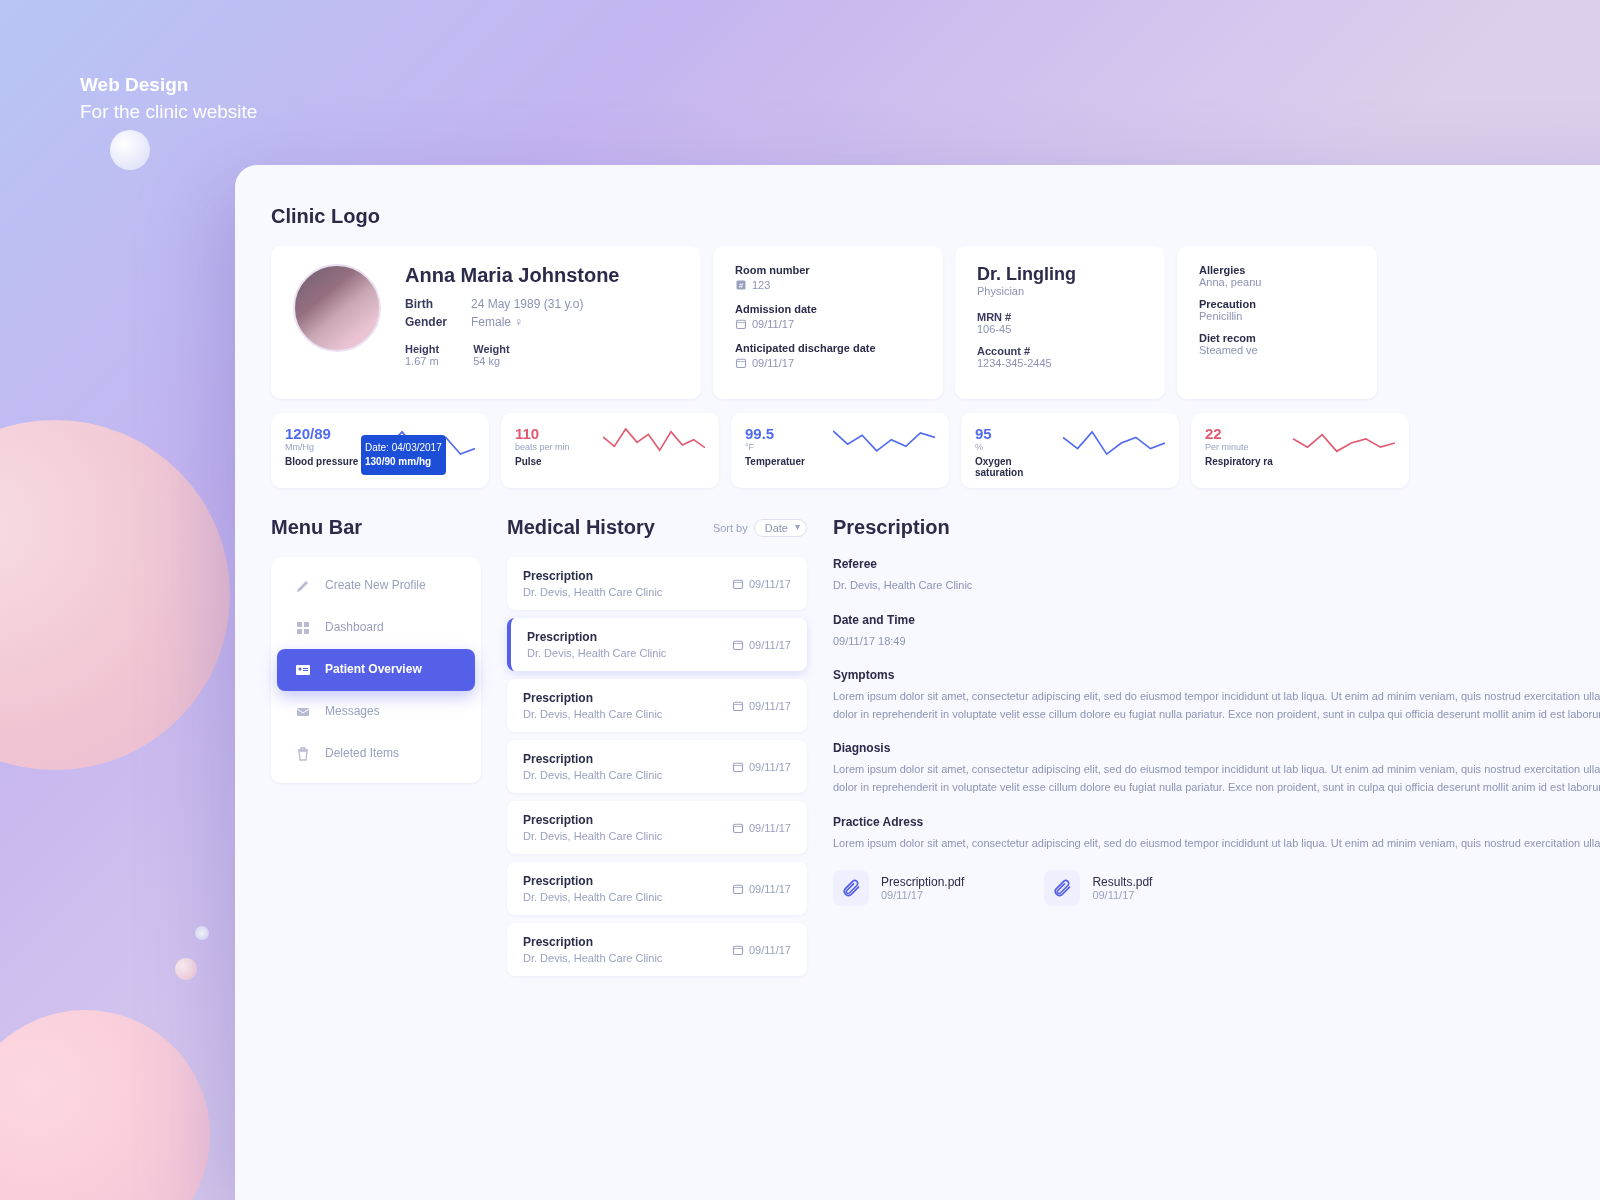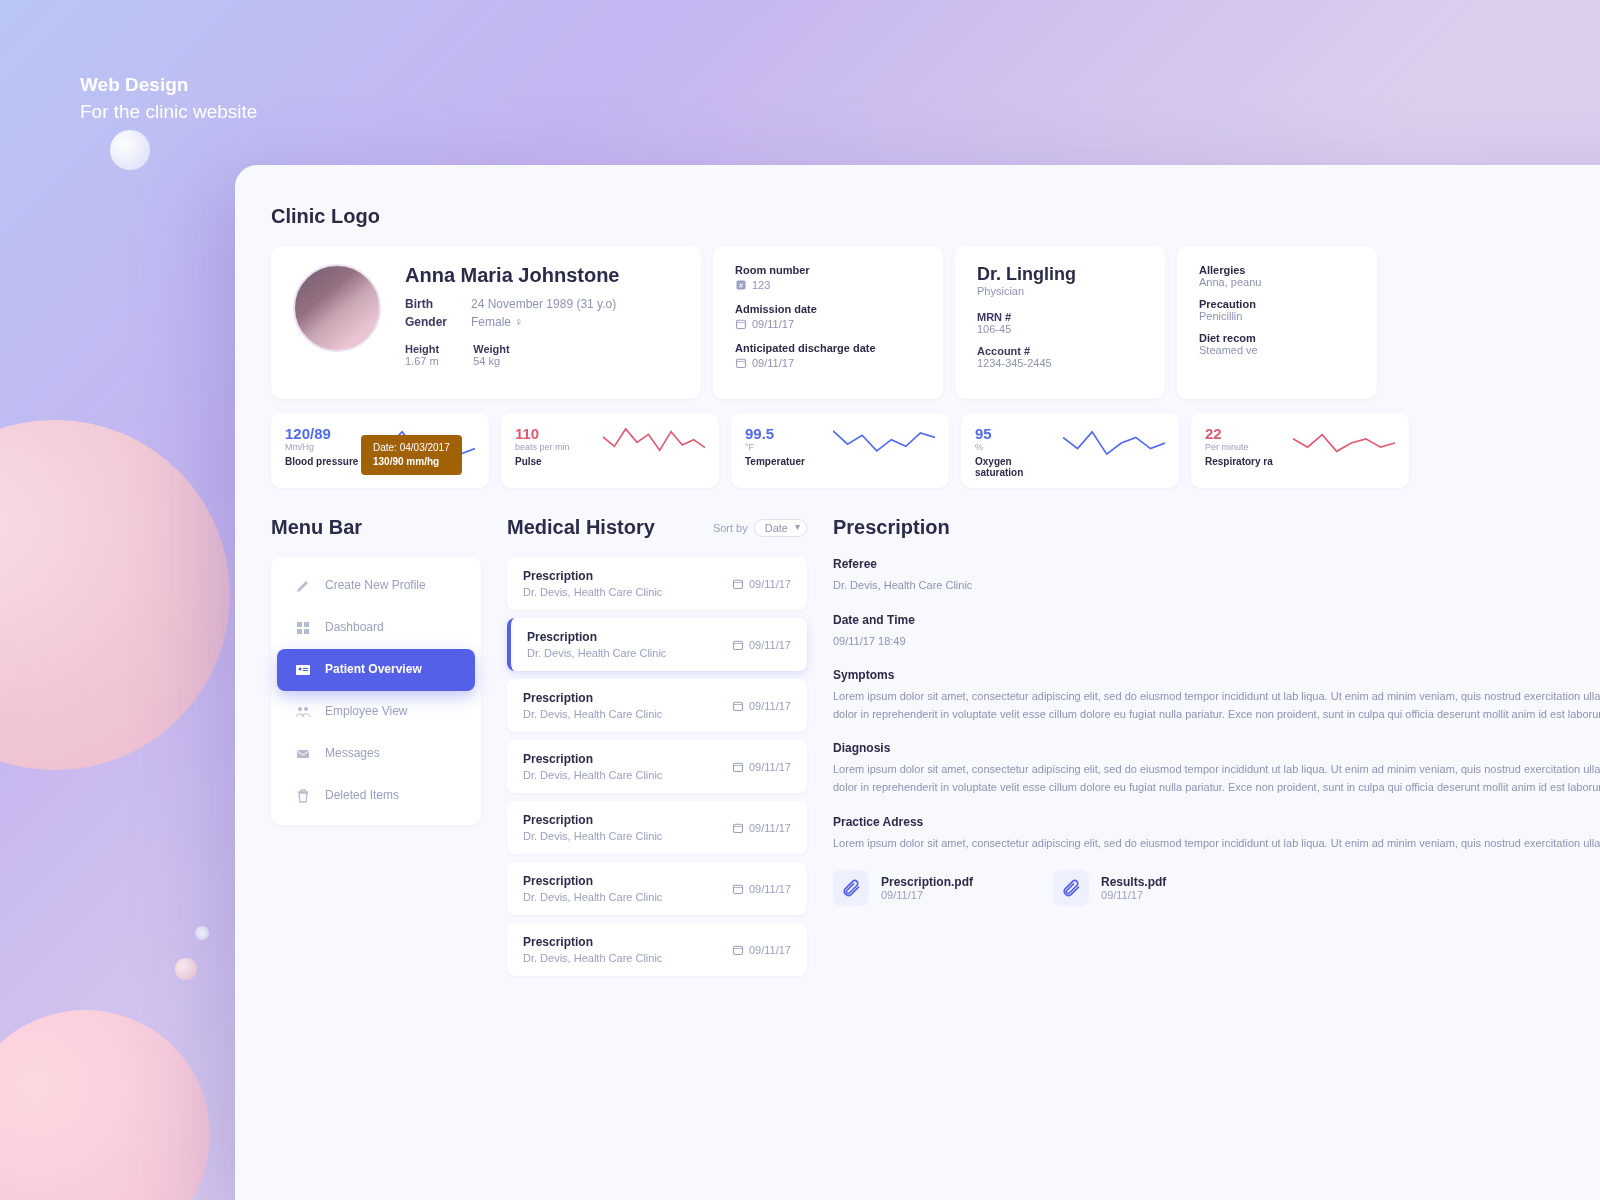--- a/index.html
+++ b/index.html
@@ -59,21 +59,21 @@
 .allergy-card { width: 200px; }
 
 .vitals-row { display: flex; gap: 12px; margin-top: 14px; }
 .vital { background:#fff; border-radius:10px; padding: 12px 14px 10px; width: 218px; position: relative; box-shadow: 0 1px 3px rgba(50,50,120,.06); display:flex; gap:10px;}
 .vital .num { font-size: 15px; font-weight: 700; color: #516bf0; }
 .vital.red .num { color: #e15a72; }
 .vital .unit { font-size: 9px; color: #9aa0c0; }
 .vital .nm { font-size: 10px; font-weight: 700; color: #2b2b4a; margin-top: 4px; }
 .vital-left { width: 78px; flex:none;}
 .spark { flex: 1; height: 36px; }
-.tooltip { position:absolute; top:22px; left:90px; background:#a16207; color:#fff; font-size:10px; padding:6px 12px; border-radius:4px; line-height:1.4; z-index:3;}
+.tooltip { position:absolute; top:22px; left:90px; background:#1d4ed8; color:#fff; font-size:10px; padding:6px 4px; border-radius:4px; line-height:1.4; z-index:3;}
 
 .content-row { display: flex; gap: 26px; margin-top: 28px; }
 .col-title { font-size: 20px; font-weight: 700; color: #2b2b4a; margin-bottom: 18px; }
 .menu-col { width: 210px; }
 .menu-card { background:#fff; border-radius:10px; padding: 8px 0; box-shadow: 0 1px 3px rgba(50,50,120,.06);}
 .menu-item { display:flex; align-items:flex-start; gap:14px; padding: 13px 18px; font-size:12px; color:#9aa0c0; cursor:pointer; border-radius:8px; margin:0 6px;}
 .menu-item.active { background:#5560e8; color:#fff; font-weight:600; box-shadow: 0 6px 16px rgba(85,96,232,.35);}
 .menu-icon { width:16px; height:16px; opacity:.7; flex:none;}
 .menu-item.active .menu-icon { opacity:1; }
 
@@ -89,21 +89,21 @@
 .hist-sub { font-size:11px; color:#9aa0c0; margin-top:3px; }
 .hist-date { font-size:11px; color:#9aa0c0; display:flex; align-items:center; gap:5px;}
 
 .presc-col { flex: 1; padding-right: 0; }
 .presc-block { margin-bottom: 18px; }
 .presc-lbl { font-size: 12px; font-weight:700; color:#2b2b4a; margin-bottom:6px; }
 .presc-txt { font-size: 11px; color:#8d93b5; line-height:1.6; }
 .attach-row { display:flex; gap: 80px; margin-top: 10px;}
 .attach { display:flex; gap:12px; align-items:center;}
 .attach-ic { width:36px; height:36px; background:#eef0fe; border-radius:8px; display:flex; align-items:center; justify-content:center; color:#5560e8; font-size:18px;}
-.attach-name { font-size:12px; font-weight:700; color:#2b2b4a;}
+.attach-name { font-size:12px; font-weight:400; color:#2b2b4a;}
 .attach-date { font-size:11px; color:#9aa0c0;}
 .ic { width:12px; height:12px; display:inline-block;}
 </style>
 </head>
 <body>
 
 <div class="bg-orb-1"></div>
 <div class="bg-orb-2"></div>
 <div class="bg-orb-3"></div>
 <div class="bg-orb-4"></div>
@@ -118,21 +118,21 @@
   <div class="logo">Clinic Logo</div>
 
   <div class="cards-row">
 
     <div class="card patient-card">
       <div class="avatar"></div>
       <div>
         <div class="patient-name">Anna Maria Johnstone</div>
         <div class="kv-row">
             <span class="kv-label">Birth</span>
-            <span class="kv-val">24 November 1989 (31 y.o)</span>
+            <span class="kv-val">24 May 1989 (31 y.o)</span>
           </div>
         <div class="kv-row">
             <span class="kv-label">Gender</span>
             <span class="kv-val"><span>Female</span> <span>♀</span></span>
           </div>
         <div class="hw">
           <div>
               <div class="lbl">Height</div>
               <div class="val">1.67 m</div>
             </div>
@@ -290,28 +290,20 @@
             <span class="menu-icon"><svg viewBox="0 0 16 16">
                 <rect x="1" y="3" width="14" height="10" rx="1" fill="currentColor"></rect>
                 <circle cx="5" cy="7" r="1.5" fill="#5560e8"></circle>
                 <rect x="8" y="6" width="5" height="1" fill="#5560e8"></rect>
                 <rect x="8" y="8" width="5" height="1" fill="#5560e8"></rect>
               </svg></span>
             <span>Patient Overview</span>
           </div>
           <div class="menu-item">
             <span class="menu-icon"><svg viewBox="0 0 16 16">
-                <circle cx="5" cy="5" r="2" fill="currentColor"></circle>
-                <circle cx="11" cy="5" r="2" fill="currentColor"></circle>
-                <path d="M1 13c0-2 2-3 4-3s4 1 4 3M7 13c0-2 2-3 4-3s4 1 4 3" stroke="currentColor" fill="none"></path>
-              </svg></span>
-            <span>Employee View</span>
-          </div>
-          <div class="menu-item">
-            <span class="menu-icon"><svg viewBox="0 0 16 16">
                 <rect x="2" y="4" width="12" height="8" rx="1" fill="currentColor"></rect>
                 <path d="M2 5l6 4 6-4" stroke="#fff" fill="none"></path>
               </svg></span>
             <span>Messages</span>
           </div>
           <div class="menu-item">
             <span class="menu-icon"><svg viewBox="0 0 16 16">
                 <path d="M4 5h8l-1 9H5L4 5zM3 4h10M6 2h4v2H6z" fill="none" stroke="currentColor" stroke-width="1.3"></path>
               </svg></span>
             <span>Deleted Items</span>

